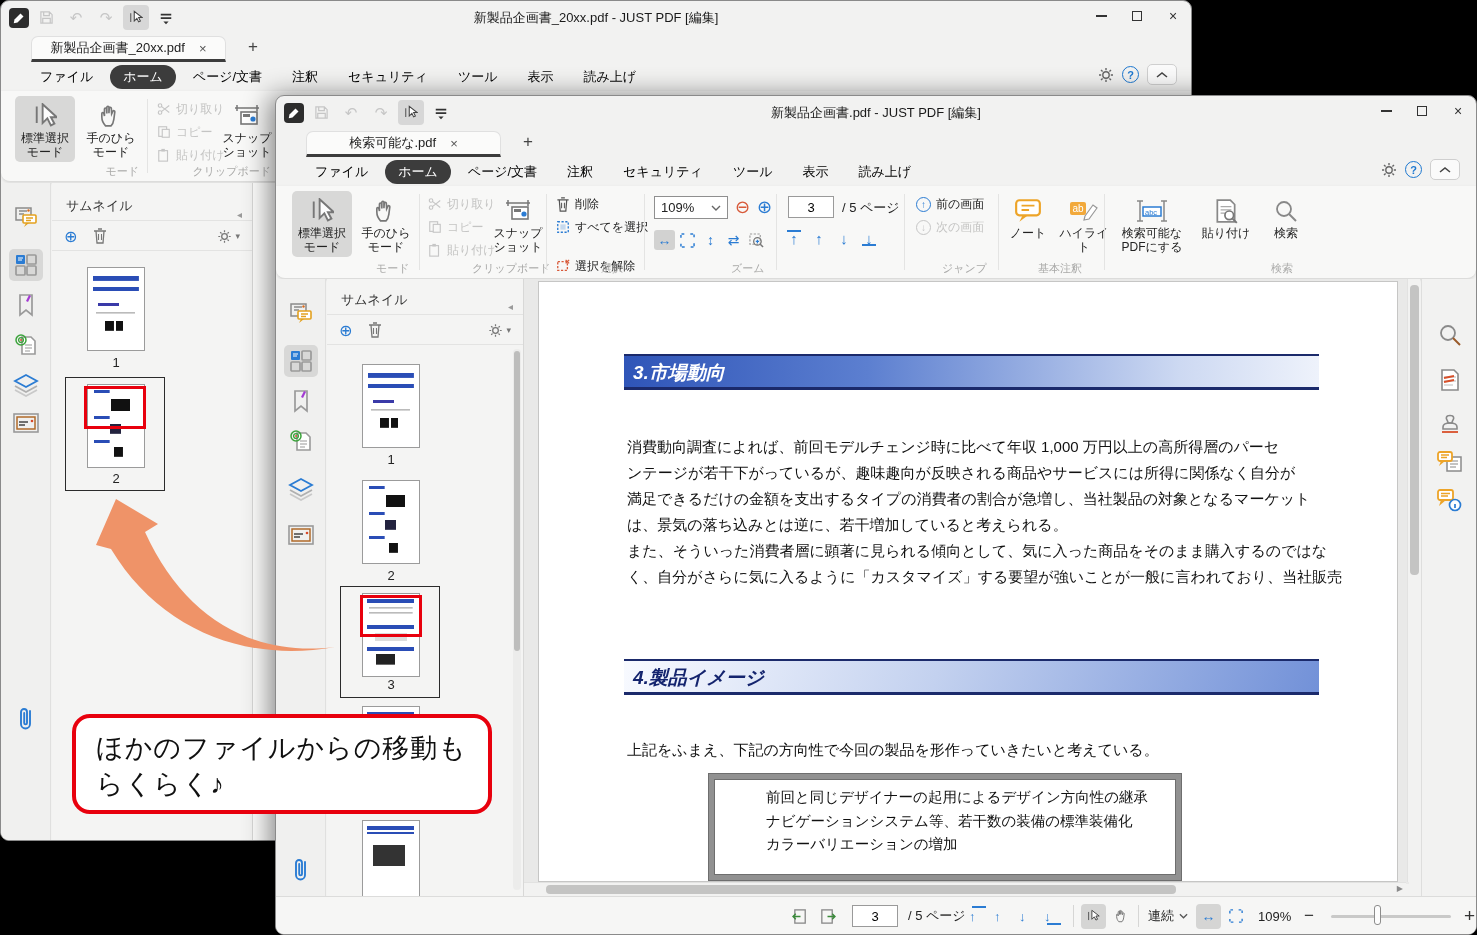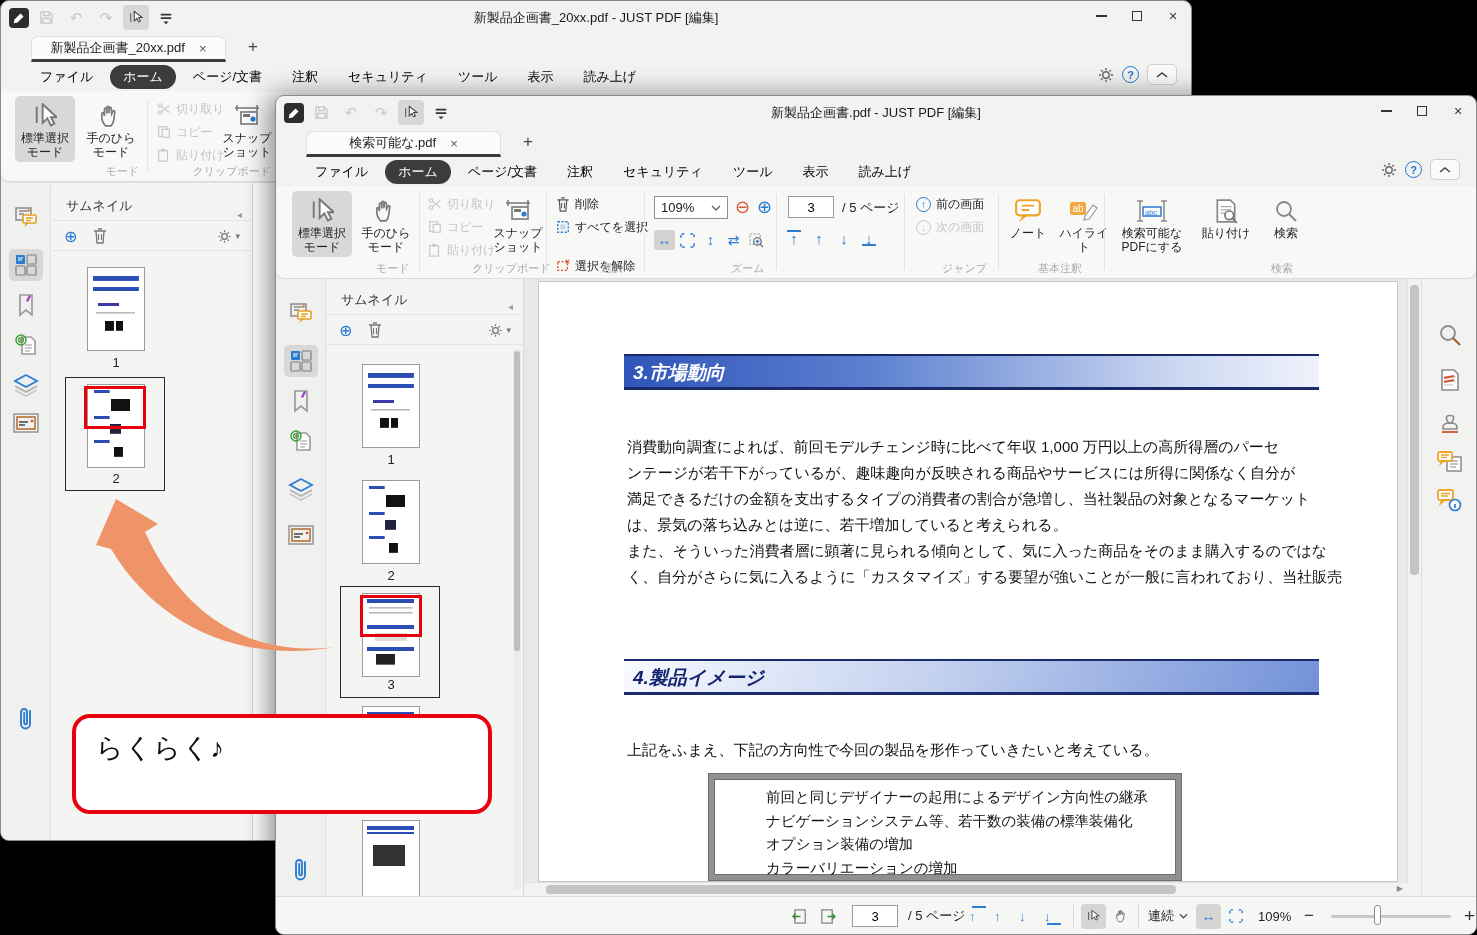--- a/index.html
+++ b/index.html
@@ -631,21 +631,20 @@
         <div>満足できるだけの金額を支出するタイプの消費者の割合が急増し、当社製品の対象となるマーケット</div>
         <div>は、景気の落ち込みとは逆に、若干増加していると考えられる。</div>
         <div>また、そういった消費者層に顕著に見られる傾向として、気に入った商品をそのまま購入するのではな</div>
         <div>く、自分がさらに気に入るように「カスタマイズ」する要望が強いことが一般に言われており、当社販売</div>
       </div>
       <div class="hbar h4" style="left:85px;top:377px;width:695px"><span>4.製品イメージ</span></div>
       <div class="bodytxt" style="left:88px;top:455px"><span>上記をふまえ、下記の方向性で今回の製品を形作っていきたいと考えている。</span></div>
       <div class="listbox" style="left:170px;top:492px;width:472px;height:106px">
         <div>前回と同じデザイナーの起用によるデザイン方向性の継承</div>
         <div>ナビゲーションシステム等、若干数の装備の標準装備化</div>
-        <div>オプション装備の増加</div>
         <div>カラーバリエーションの増加</div>
       </div>
     </div>
   </div>
 
   <div class="sidebar" style="left:0;top:183px;bottom:38px">
     <span class="sico" style="top:18px">
         <svg width="24" height="22" viewBox="0 0 24 22">
           <rect x="2" y="2" width="15" height="12" fill="none" stroke="#8a8a8a" stroke-width="1.5"></rect>
           <path d="M5 5h8M5 8h5" stroke="#8a8a8a" stroke-width="1.3"></path>
@@ -843,14 +842,15 @@
     <span class="slider-thumb" style="left:1098px"></span>
     <span class="sbit" style="left:1188px;font-size:19px;color:#333">+</span>
   </div>
 </div>
 
 <svg class="arrowsvg" width="1477" height="935" viewBox="0 0 1477 935">
   <path d="M335,647 C255,657 185,620 145,532 L158,524 L116,499 L96,545 L111,549 C160,630 245,663 335,647 Z" fill="#ef9368"></path>
 </svg>
 
 <div class="callout">
+  <div>ほかのファイルからの移動も</div>
   <div>らくらく♪</div>
 </div>
 
 </body></html>

